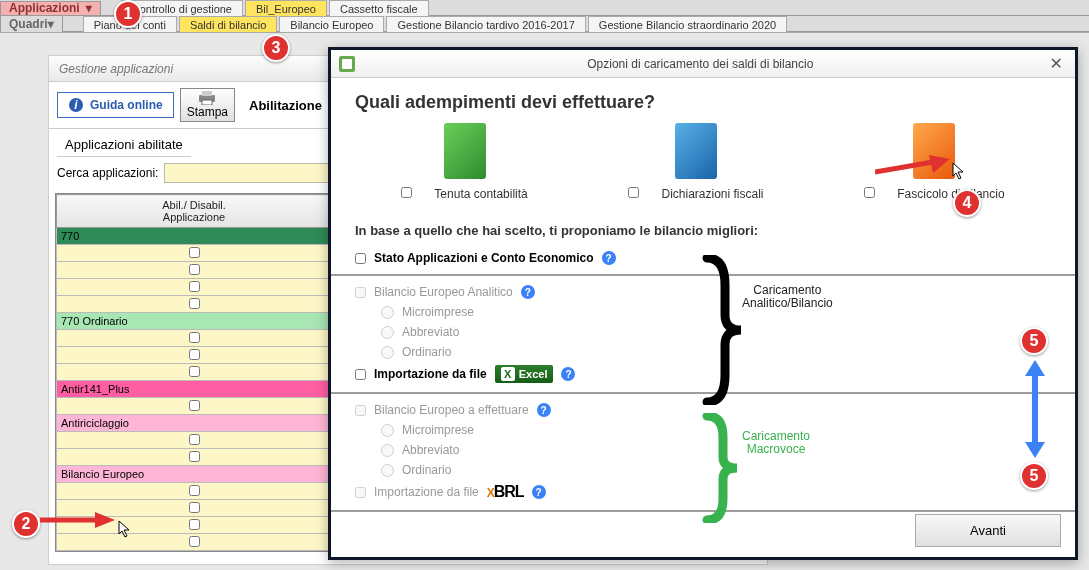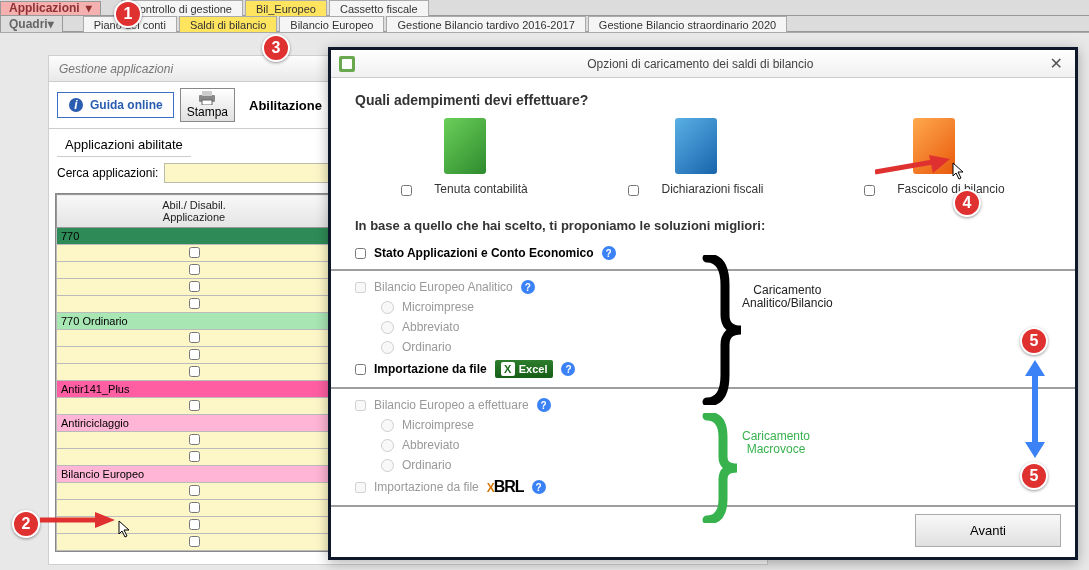--- a/index.html
+++ b/index.html
@@ -33,28 +33,28 @@
   .grid td.v{width:70px}
   .s770{background:#2e8b57!important;color:#000}
   .s770o{background:#a8e6b4!important}
   .sant{background:#ff5fa2!important}
   .santr{background:#ffb5d5!important}
   input[type=checkbox]{width:11px;height:11px}
 
   .dialog{position:absolute;left:328px;top:47px;width:750px;height:513px;background:#fff;border:3px solid #0f172a;box-shadow:0 3px 12px rgba(0,0,0,.3)}
   .dlg-title{height:28px;background:linear-gradient(#fff,#f0f0f0);display:flex;align-items:center;padding:0 8px;border-bottom:1px solid #ccc;color:#444;font-size:12px}
   .dlg-title .x{margin-left:auto;font-size:16px;color:#555;cursor:pointer;padding:0 4px}
-  .dlg-q{font-weight:bold;font-size:14px;color:#333;padding:14px 24px 10px}
+  .dlg-q{font-weight:bold;font-size:18px;color:#333;padding:14px 24px 10px}
   .opts{display:flex;justify-content:space-around;padding:0 20px 8px}
   .opt{text-align:center}
   .box3d{width:42px;height:56px;margin:0 auto 8px;border-radius:3px;position:relative}
   .box3d.green{background:linear-gradient(135deg,#6bcf5a,#2e8b2e)}
   .box3d.blue{background:linear-gradient(135deg,#5ab0e6,#1864ab)}
   .box3d.orange{background:linear-gradient(135deg,#ffa94d,#e8590c)}
-  .opt label{display:flex;align-items:flex-end;gap:22px;justify-content:center;font-size:13px;color:#333}
+  .opt label{display:flex;align-items:flex-start;gap:22px;justify-content:center;font-size:13px;color:#333}
   .sub-q{font-weight:bold;font-size:13px;color:#333;padding:14px 24px 10px}
   .solutions{padding:0 24px}
   .sol-row{display:flex;align-items:center;gap:8px;padding:3px 0;font-size:13px;color:#444}
   .sol-row.bold{font-weight:bold;color:#000}
   .sol-row .radio{margin-left:26px}
   .hint{width:14px;height:14px;border-radius:50%;background:#3b82f6;color:#fff;font-size:10px;font-weight:bold;display:inline-flex;align-items:center;justify-content:center}
   .hr{border-top:2px solid #9e9e9e;margin:6px -24px}
   .excel-tag{display:inline-flex;align-items:center;background:linear-gradient(#2d7d2d,#155e15);color:#fff;font-weight:bold;padding:2px 6px;border-radius:2px;font-size:11px}
   .excel-tag::before{content:"X";background:#fff;color:#1b6b1b;width:14px;height:14px;display:inline-flex;align-items:center;justify-content:center;margin-right:4px;font-family:Arial;border-radius:2px}
   .xbrl{display:inline-block;font-family:Arial;font-weight:900;font-size:16px;letter-spacing:-1px;color:#000}
@@ -253,21 +253,21 @@
         </label>
       </div>
       <div class="opt">
         <div class="box3d orange"></div>
         <label>
           <input type="checkbox" style="">
           <span>Fascicolo di bilancio</span>
         </label>
       </div>
     </div>
-  <div class="sub-q">In base a quello che hai scelto, ti proponiamo le soluzioni migliori:</div>
+  <div class="sub-q">In base a quello che hai scelto, ti proponiamo le bilancio migliori:</div>
 
   <div class="solutions">
     <div class="sol-row bold">
       <input type="checkbox" style="">
       <span>Stato Applicazioni e Conto Economico</span>
       <span class="hint">?</span>
     </div>
     <div class="hr"></div>
     <div class="sol-row" style="color:#999">
       <input type="checkbox" disabled="" style="">

